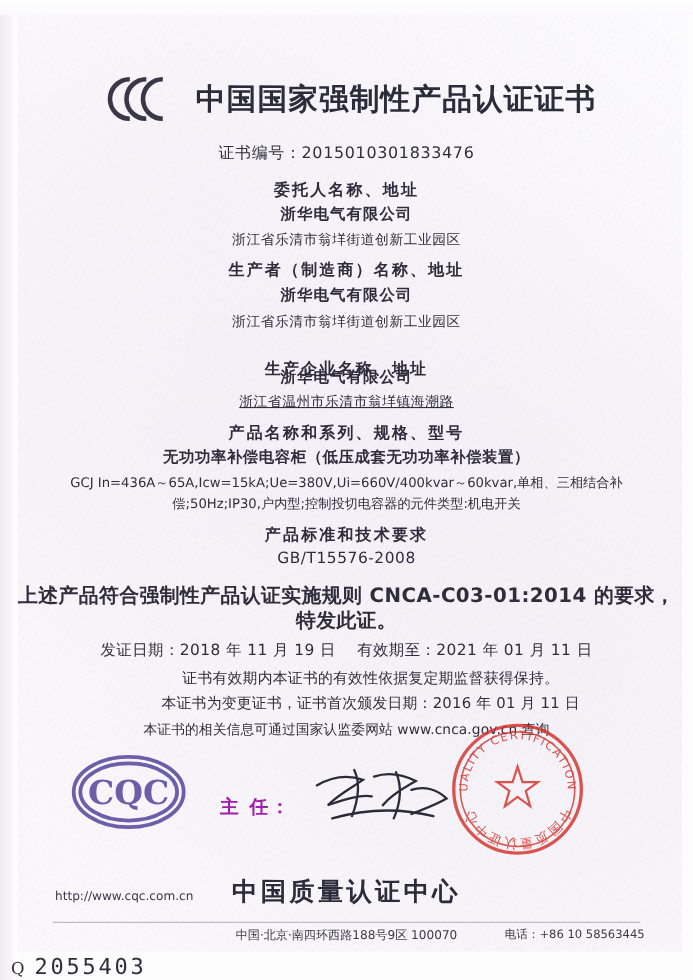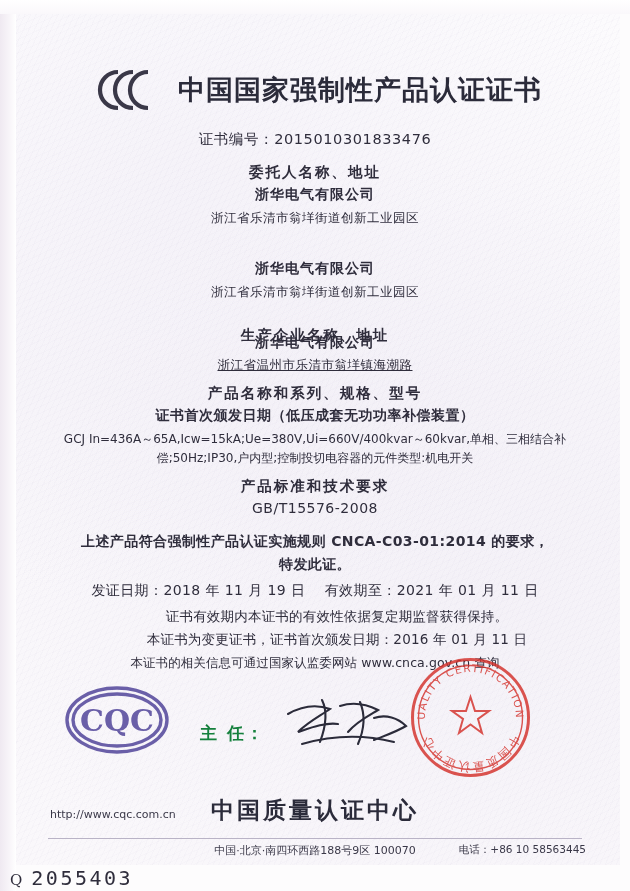--- a/index.html
+++ b/index.html
@@ -109,21 +109,21 @@
   .spec {
     font-size: 12px;
     letter-spacing: 0px;
     line-height: 19px;
   }
   .standard {
     font-size: 14px;
     letter-spacing: 0.5px;
   }
   .statement {
-    font-size: 14px;
+    font-size: 18px;
     font-weight: bold;
     letter-spacing: 0.4px;
     line-height: 23px;
   }
   .dates {
     font-size: 14px;
     letter-spacing: 0.4px;
   }
   .note {
     font-size: 13.5px;
@@ -142,21 +142,21 @@
     top: 680px;
     width: 110px;
     height: 80px;
   }
   .director-label {
     position: absolute;
     left: 200px;
     top: 722px;
     font-size: 17px;
     font-weight: bold;
-    color: #15803d;
+    color: #a21caf;
     letter-spacing: 2px;
   }
   .signature {
     position: absolute;
     left: 282px;
     top: 692px;
     width: 130px;
     height: 62px;
   }
   .red-seal {
@@ -248,29 +248,30 @@
     </svg>
     <div class="main-title">中国国家强制性产品认证证书</div>
   </div>
 
   <div class="line cert-no" style="top:130px;">证书编号：2015010301833476</div>
 
   <div class="line sec-title" style="top:163px;">委托人名称、地址</div>
   <div class="line company" style="top:186px;">浙华电气有限公司</div>
   <div class="line address" style="top:210px;">浙江省乐清市翁垟街道创新工业园区</div>
 
+  <div class="line sec-title" style="top:236px;">生产者（制造商）名称、地址</div>
   <div class="line company" style="top:260px;">浙华电气有限公司</div>
   <div class="line address" style="top:284px;">浙江省乐清市翁垟街道创新工业园区</div>
 
   <div class="line sec-title" style="top:326px;">生产企业名称、地址</div>
   <div class="line company" style="top:334px;">浙华电气有限公司</div>
   <div class="line address" style="top:357px;text-decoration:underline;">浙江省温州市乐清市翁垟镇海潮路</div>
 
   <div class="line sec-title" style="top:384px;">产品名称和系列、规格、型号</div>
-  <div class="line product-name" style="top:407px;">证书首次颁发日期（低压成套无功功率补偿装置）</div>
+  <div class="line product-name" style="top:407px;">无功功率补偿电容柜（低压成套无功功率补偿装置）</div>
   <div class="line spec" style="top:430px;">GCJ In=436A～65A,Icw=15kA;Ue=380V,Ui=660V/400kvar～60kvar,单相、三相结合补</div>
   <div class="line spec" style="top:449px;">偿;50Hz;IP30,户内型;控制投切电容器的元件类型:机电开关</div>
 
   <div class="line sec-title" style="top:477px;">产品标准和技术要求</div>
   <div class="line standard" style="top:500px;">GB/T15576-2008</div>
 
   <div class="line statement" style="top:530px;">上述产品符合强制性产品认证实施规则 CNCA-C03-01:2014 的要求，</div>
   <div class="line statement" style="top:553px;">特发此证。</div>
 
   <div class="line dates" style="top:582px;">发证日期：2018 年 11 月 19 日    有效期至：2021 年 01 月 11 日</div>

